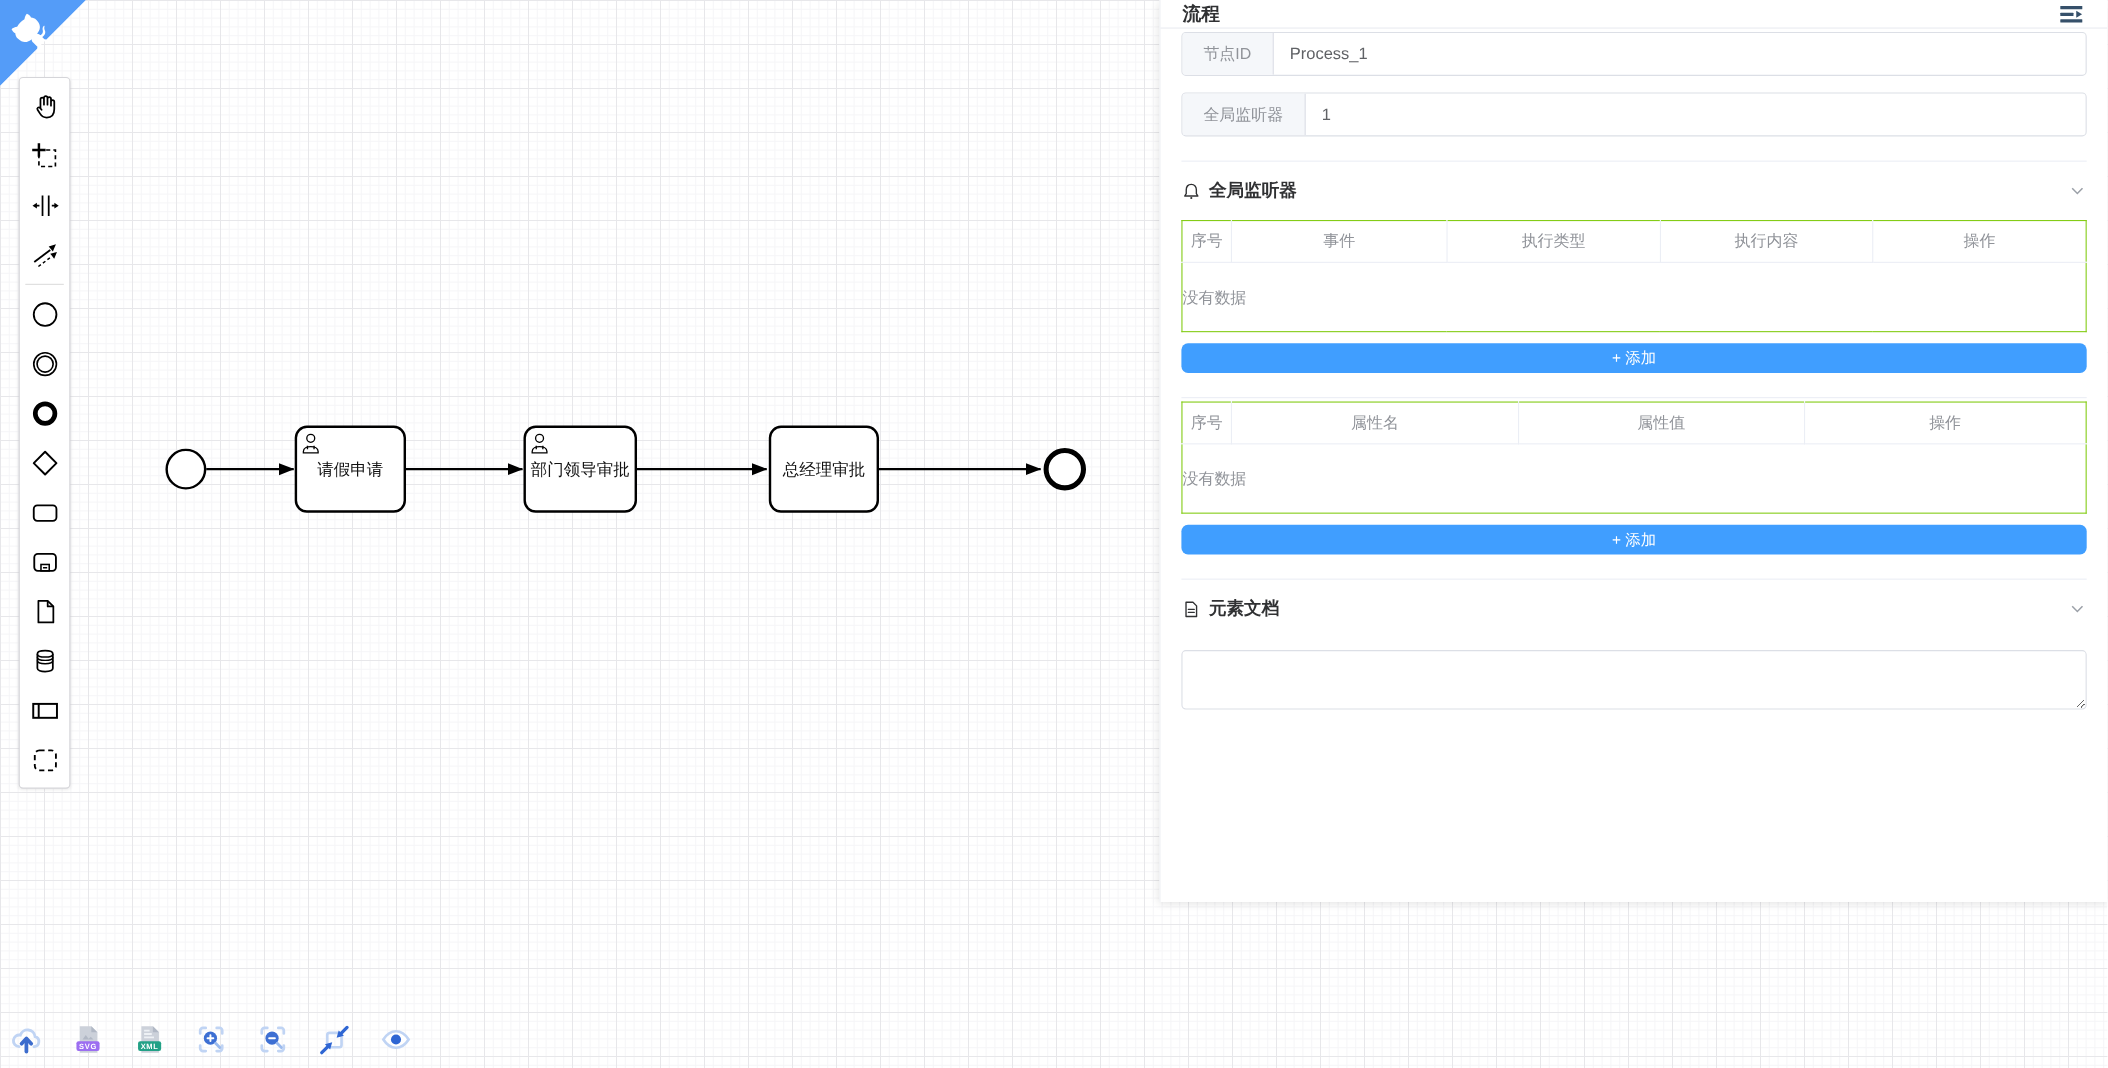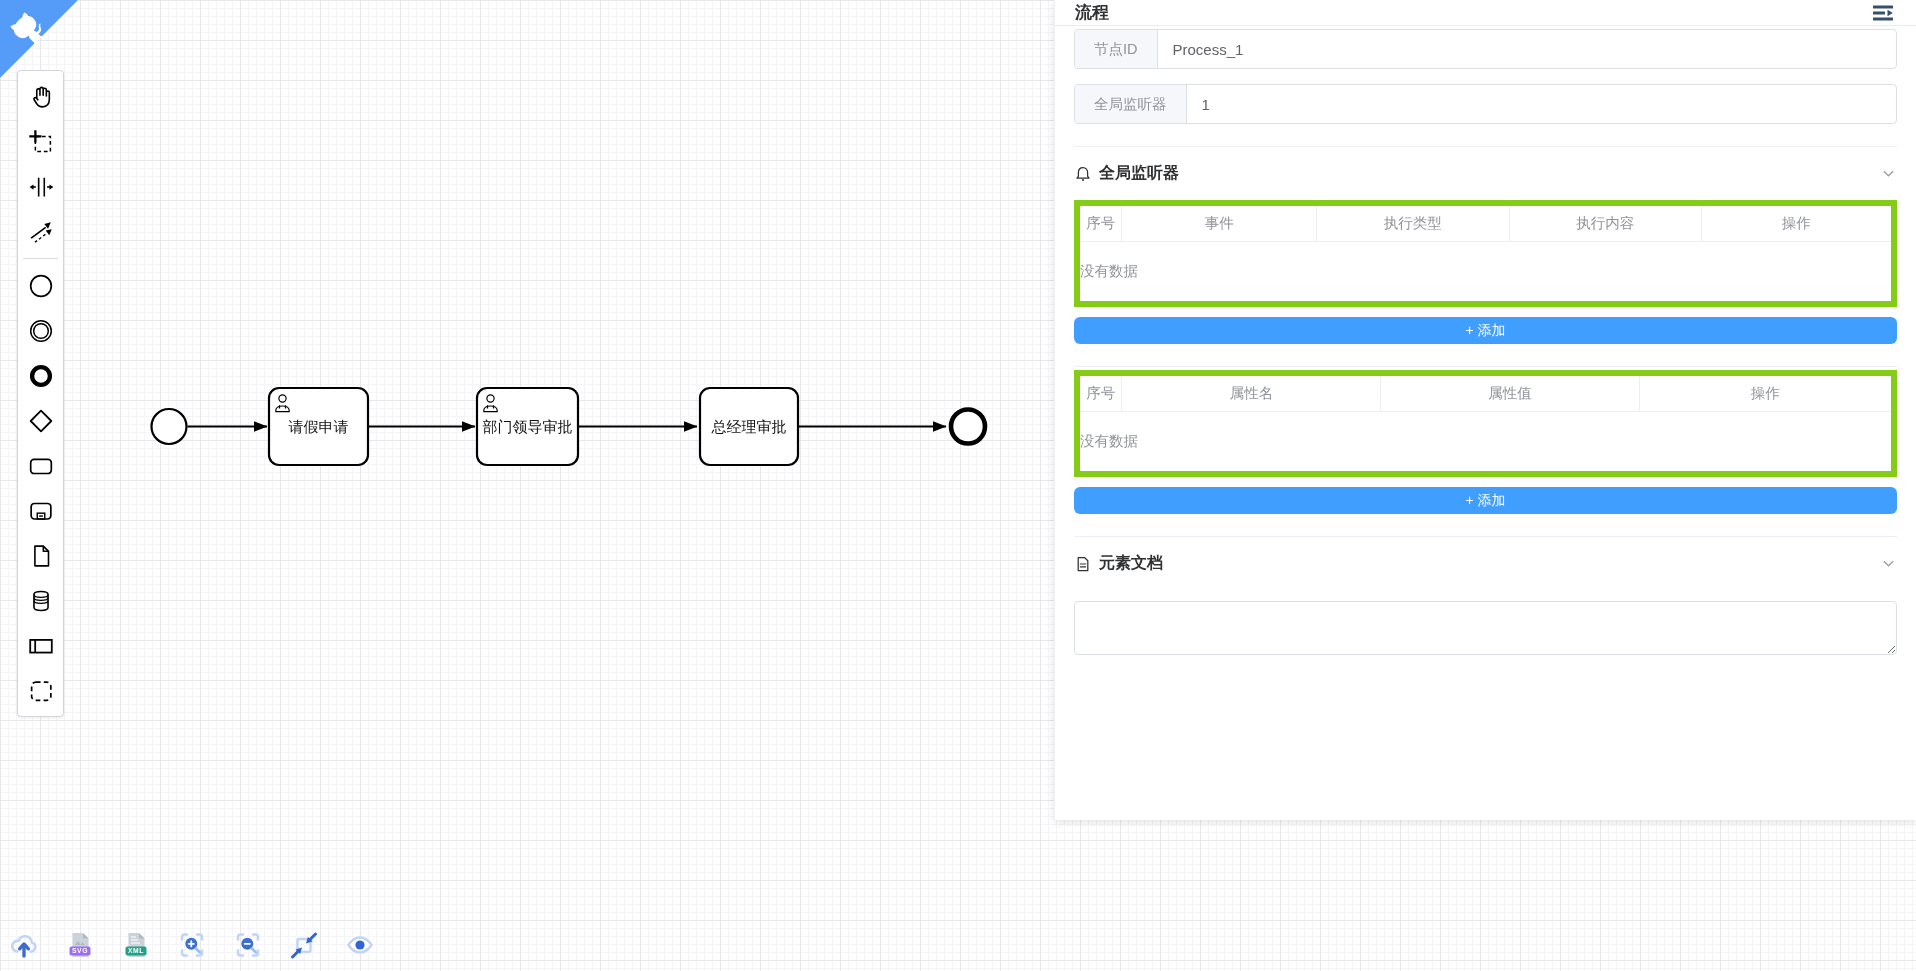--- a/index.html
+++ b/index.html
@@ -67,21 +67,21 @@
   .input-group + .input-group { margin-top:15px; }
   .input-prepend {
     display:flex; align-items:center; padding:0 19px; background:#f5f7fa;
     color:#909399; font-size:14.5px; border-right:1px solid #dcdfe6; white-space:nowrap;
   }
   .input-group input {
     flex:1; border:none; outline:none; padding:0 15px; font-size:15px; color:#606266;
     font-family:"Liberation Sans","DejaVu Sans",sans-serif; background:transparent;
   }
 
-  table.el-table { width:100%; border-collapse:collapse; border:6px solid #84cc16; table-layout:fixed; }
+  table.el-table { width:100%; border-collapse:collapse; border:1px solid #84cc16; table-layout:fixed; }
   table.el-table th {
     height:38px; font-size:14.5px; font-weight:normal; color:#909399; text-align:center;
     border-right:1px solid #ebeef5; border-bottom:1px solid #ebeef5; background:#fff;
   }
   table.el-table th:last-child { border-right:none; }
   table.el-table td.empty-cell { height:63px; text-align:left; color:#909399; font-size:14.5px; }
 
   .add-btn {
     display:block; width:100%; height:27px; margin-top:10px; border:none; border-radius:6px;
     background:#409eff; color:#fff; font-size:14px; cursor:pointer;

